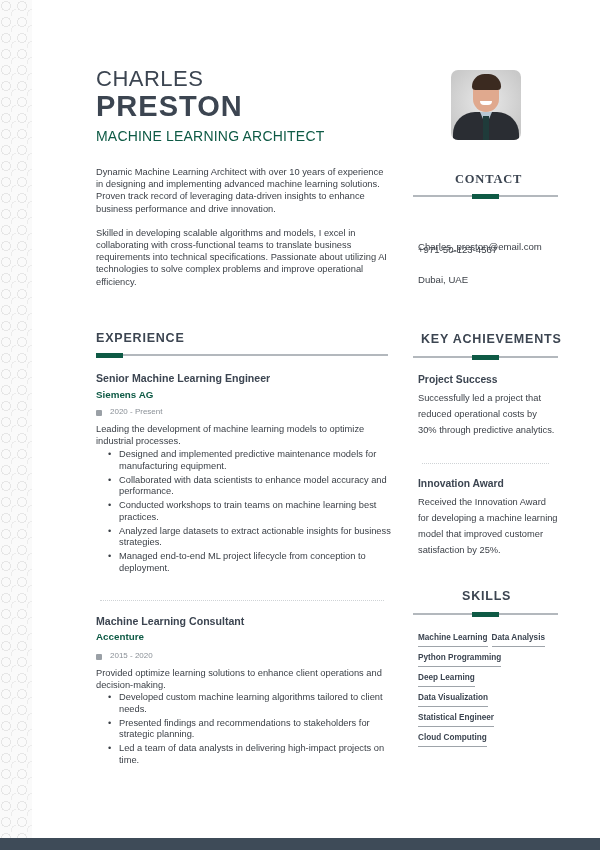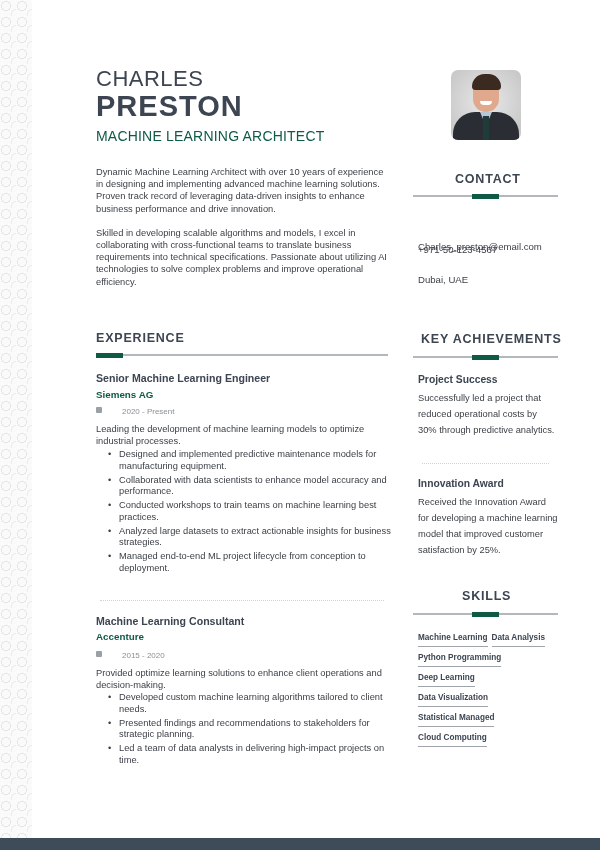--- a/index.html
+++ b/index.html
@@ -36,21 +36,21 @@
     .summary p + p { margin-top: 12px; }
 
     .sec-title { position: absolute; font-size: 12.5px; font-weight: bold; letter-spacing: 0.8px; color: #3c4551; }
     .rule { position: absolute; height: 2px; background: #b3b8bd; }
     .accent { position: absolute; height: 5px; background: #0e5a45; }
 
     .contact-item { position: absolute; left: 418px; font-size: 9.6px; color: #3a3f46; }
 
     .exp-role { position: absolute; left: 96px; font-size: 10.6px; font-weight: bold; color: #3c4551; }
     .exp-company { position: absolute; left: 96px; font-size: 9.8px; font-weight: bold; color: #0e5a45; }
-    .exp-date { position: absolute; left: 96px; font-size: 8px; color: #8a9097; display: flex; align-items: flex-start; gap: 20px; }
+    .exp-date { position: absolute; left: 96px; font-size: 8px; color: #8a9097; display: flex; align-items: flex-end; gap: 8px; }
     .cal-icon { display: inline-block; width: 6px; height: 6px; background: #9aa0a6; border-radius: 1px; }
     .exp-desc { position: absolute; left: 96px; width: 296px; font-size: 9.3px; line-height: 11.5px; color: #3a3f46; }
     .exp-bullets { position: absolute; left: 108px; width: 284px; list-style: none; font-size: 9.3px; line-height: 11.5px; color: #3a3f46; }
     .exp-bullets li { position: relative; padding-left: 11px; margin-bottom: 2.5px; }
     .exp-bullets li::before { content: "\2022"; position: absolute; left: 0; top: 0; color: #3a3f46; }
 
     .dotted { position: absolute; border-top: 1px dotted #cfd3d6; }
 
     .ach-title { position: absolute; left: 418px; font-size: 10.3px; font-weight: bold; color: #3c4551; }
     .ach-desc { position: absolute; left: 418px; width: 140px; font-size: 9.3px; line-height: 16px; color: #3a3f46; }
@@ -74,21 +74,21 @@
   <div class="face"></div>
   <div class="hair"></div>
   <div class="smile"></div>
 </div>
 
 <div class="summary">
   <p>Dynamic Machine Learning Architect with over 10 years of experience in designing and implementing advanced machine learning solutions. Proven track record of leveraging data-driven insights to enhance business performance and drive innovation.</p>
   <p>Skilled in developing scalable algorithms and models, I excel in collaborating with cross-functional teams to translate business requirements into technical specifications. Passionate about utilizing AI technologies to solve complex problems and improve operational efficiency.</p>
 </div>
 
-<div class="sec-title" style="left:455px; top:172px;">CONTACT</div>
+<div class="sec-title" style="left:455px; top:172px;font-family:Liberation Serif, serif;">CONTACT</div>
 <div class="rule" style="left:413px; top:195px; width:145px;"></div>
 <div class="accent" style="left:472px; top:194px; width:27px;"></div>
 <div class="contact-item" style="top:213px;margin-top:28px;">Charles_preston@email.com</div>
 <div class="contact-item" style="top:244px;">+971-50-123-4567</div>
 <div class="contact-item" style="top:274px;text-align:right;">Dubai, UAE</div>
 
 <div class="sec-title" style="left:96px; top:331px;">EXPERIENCE</div>
 <div class="rule" style="left:96px; top:354px; width:292px; height:1.5px;"></div>
 <div class="accent" style="left:96px; top:353px; width:27px;"></div>
 
@@ -135,17 +135,17 @@
 <div class="sec-title" style="left:462px; top:589px;">SKILLS</div>
 <div class="rule" style="left:413px; top:613px; width:145px;"></div>
 <div class="accent" style="left:472px; top:612px; width:27px;"></div>
 
 <div class="skills">
   <span class="skill">Machine Learning</span>
   <span class="skill">Data Analysis</span>
   <span class="skill" style="flex-basis:auto; margin-right:40px;">Python Programming</span>
   <span class="skill" style="margin-right:80px;">Deep Learning</span>
   <span class="skill" style="margin-right:60px;">Data Visualization</span>
-  <span class="skill" style="margin-right:60px;">Statistical Managed</span>
+  <span class="skill" style="margin-right:60px;">Statistical Engineer</span>
   <span class="skill" style="margin-right:80px;">Cloud Computing</span>
 </div>
 
 <div class="footer-bar"></div>
 
 </body></html>

